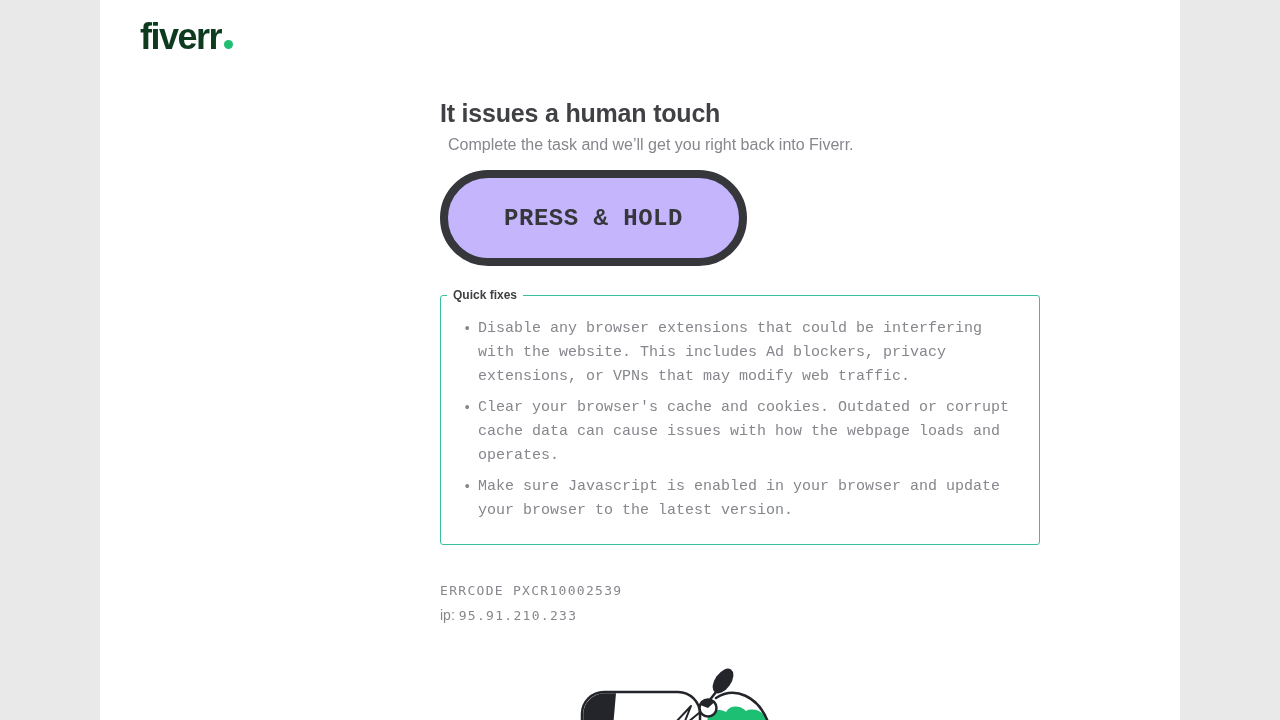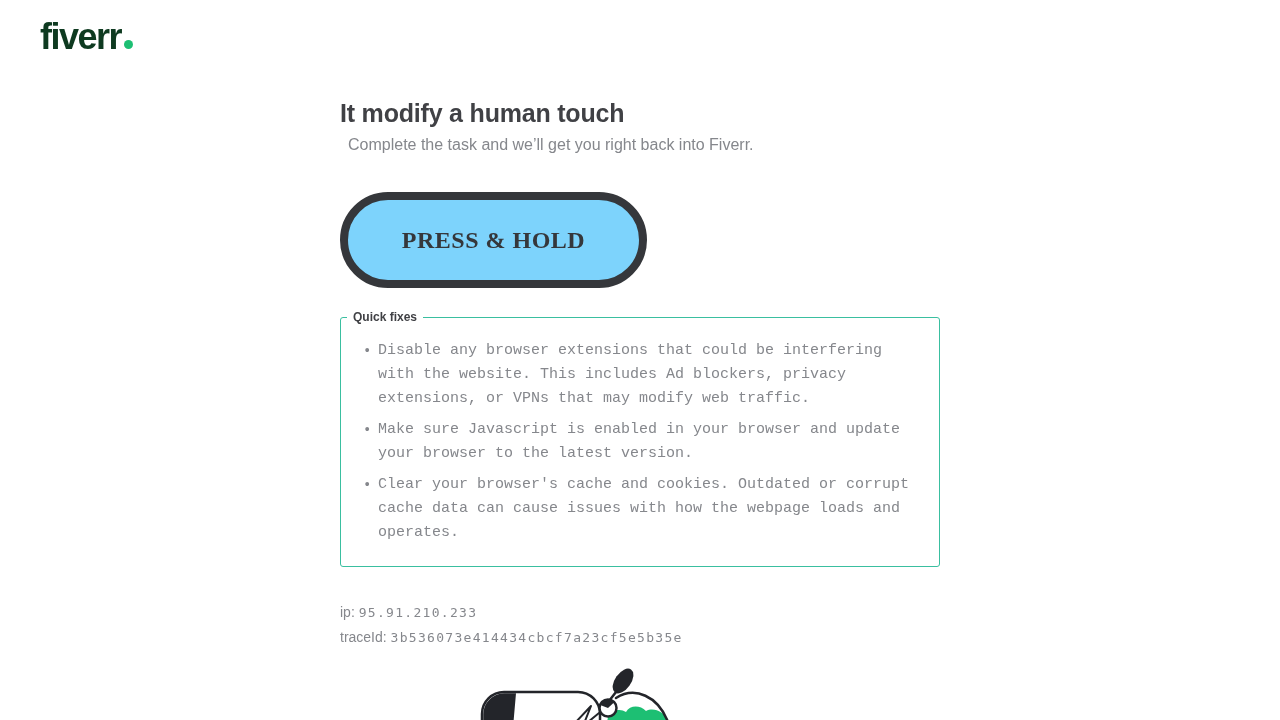--- a/index.html
+++ b/index.html
@@ -9,21 +9,21 @@
     --heading-text:#404145;
     --body-text:#85878c;
     --button-ink:#35373b;
     --illustration-ink:#23252a;
   }
   *{box-sizing:border-box;}
   html,body{margin:0;padding:0;}
   body{background:#e9e9e9;}
   .page{
     position:relative;
-    width:1280px;height:720px;
+    width:1080px;height:720px;
     margin:0 auto;
     background:#ffffff;
     overflow:hidden;
     font-family:"Liberation Sans", sans-serif;
     padding-left:9px;
   }
   
   .logo{
     position:absolute;left:40px;top:18px;
     font-size:36px;font-weight:bold;
@@ -50,27 +50,27 @@
     color:var(--heading-text);
     letter-spacing:-0.2px;
   }
   .subtitle{
     margin:6px 0 0 8px;
     font-size:16px;line-height:24px;
     color:var(--body-text);
   }
   .press-hold{
     display:block;
-    margin-top:35px;
+    margin-top:13px;
     width:307px;height:96px;
-    background:#7dd3fc;
+    background:#c4b5fd;
     border:8px solid var(--button-ink);
     border-radius:50px;
     color:var(--button-ink);
-    font-family:Liberation Serif, serif;
+    font-family:Liberation Mono, monospace;
     font-size:24px;font-weight:bold;letter-spacing:0.5px;
     cursor:pointer;
   }
   .quick-fixes{
     margin:22px 0 0 0;
     width:600px;
     border:1px solid var(--quick-fixes-border);
     border-radius:3px;
     padding:7px 18px 13px 0;
   }
@@ -125,44 +125,43 @@
 <body>
 
 <div class="page">
 
   <div class="logo">
     <span>fiverr</span>
     <span class="dot"></span>
   </div>
 
   <div class="content">
-    <h1 class="title">It modify a human touch</h1>
+    <h1 class="title">It issues a human touch</h1>
     <p class="subtitle">Complete the task and we’ll get you right back into Fiverr.</p>
 
     <button class="press-hold">
       <span>PRESS &amp; HOLD</span>
     </button>
 
     <fieldset class="quick-fixes">
       <legend>Quick fixes</legend>
       <ul>
         <li>Disable any browser extensions that could be interfering with the website. This includes Ad blockers, privacy extensions, or VPNs that may modify web traffic.</li>
+        <li>Clear your browser's cache and cookies. Outdated or corrupt cache data can cause issues with how the webpage loads and operates.</li>
         <li>Make sure Javascript is enabled in your browser and update your browser to the latest version.</li>
-        <li>Clear your browser's cache and cookies. Outdated or corrupt cache data can cause issues with how the webpage loads and operates.</li>
       </ul>
     </fieldset>
 
     <div class="error-details">
       <div>
+        <span class="mono">ERRCODE</span><span class="mono errcode-value">PXCR10002539</span>
+      </div>
+      <div>
         <span>ip:</span>
         <span class="mono">95.91.210.233</span>
-      </div>
-      <div>
-        <span>traceId:</span>
-        <span class="mono">3b536073e414434cbcf7a23cf5e5b35e</span>
       </div>
     </div>
   </div>
 
   <div class="illustration">
     <svg width="210" height="60" viewBox="0 0 210 60">
 
       <rect x="12" y="24" width="118" height="70" rx="22" fill="#ffffff" class="ink-stroke" stroke-width="2.5"></rect>
       <path class="ink-fill" d="M34 25.3 H46 L40 94 H34 A21 21 0 0 1 13.3 73 V46 A21 21 0 0 1 34 25.3 Z"></path>
 

